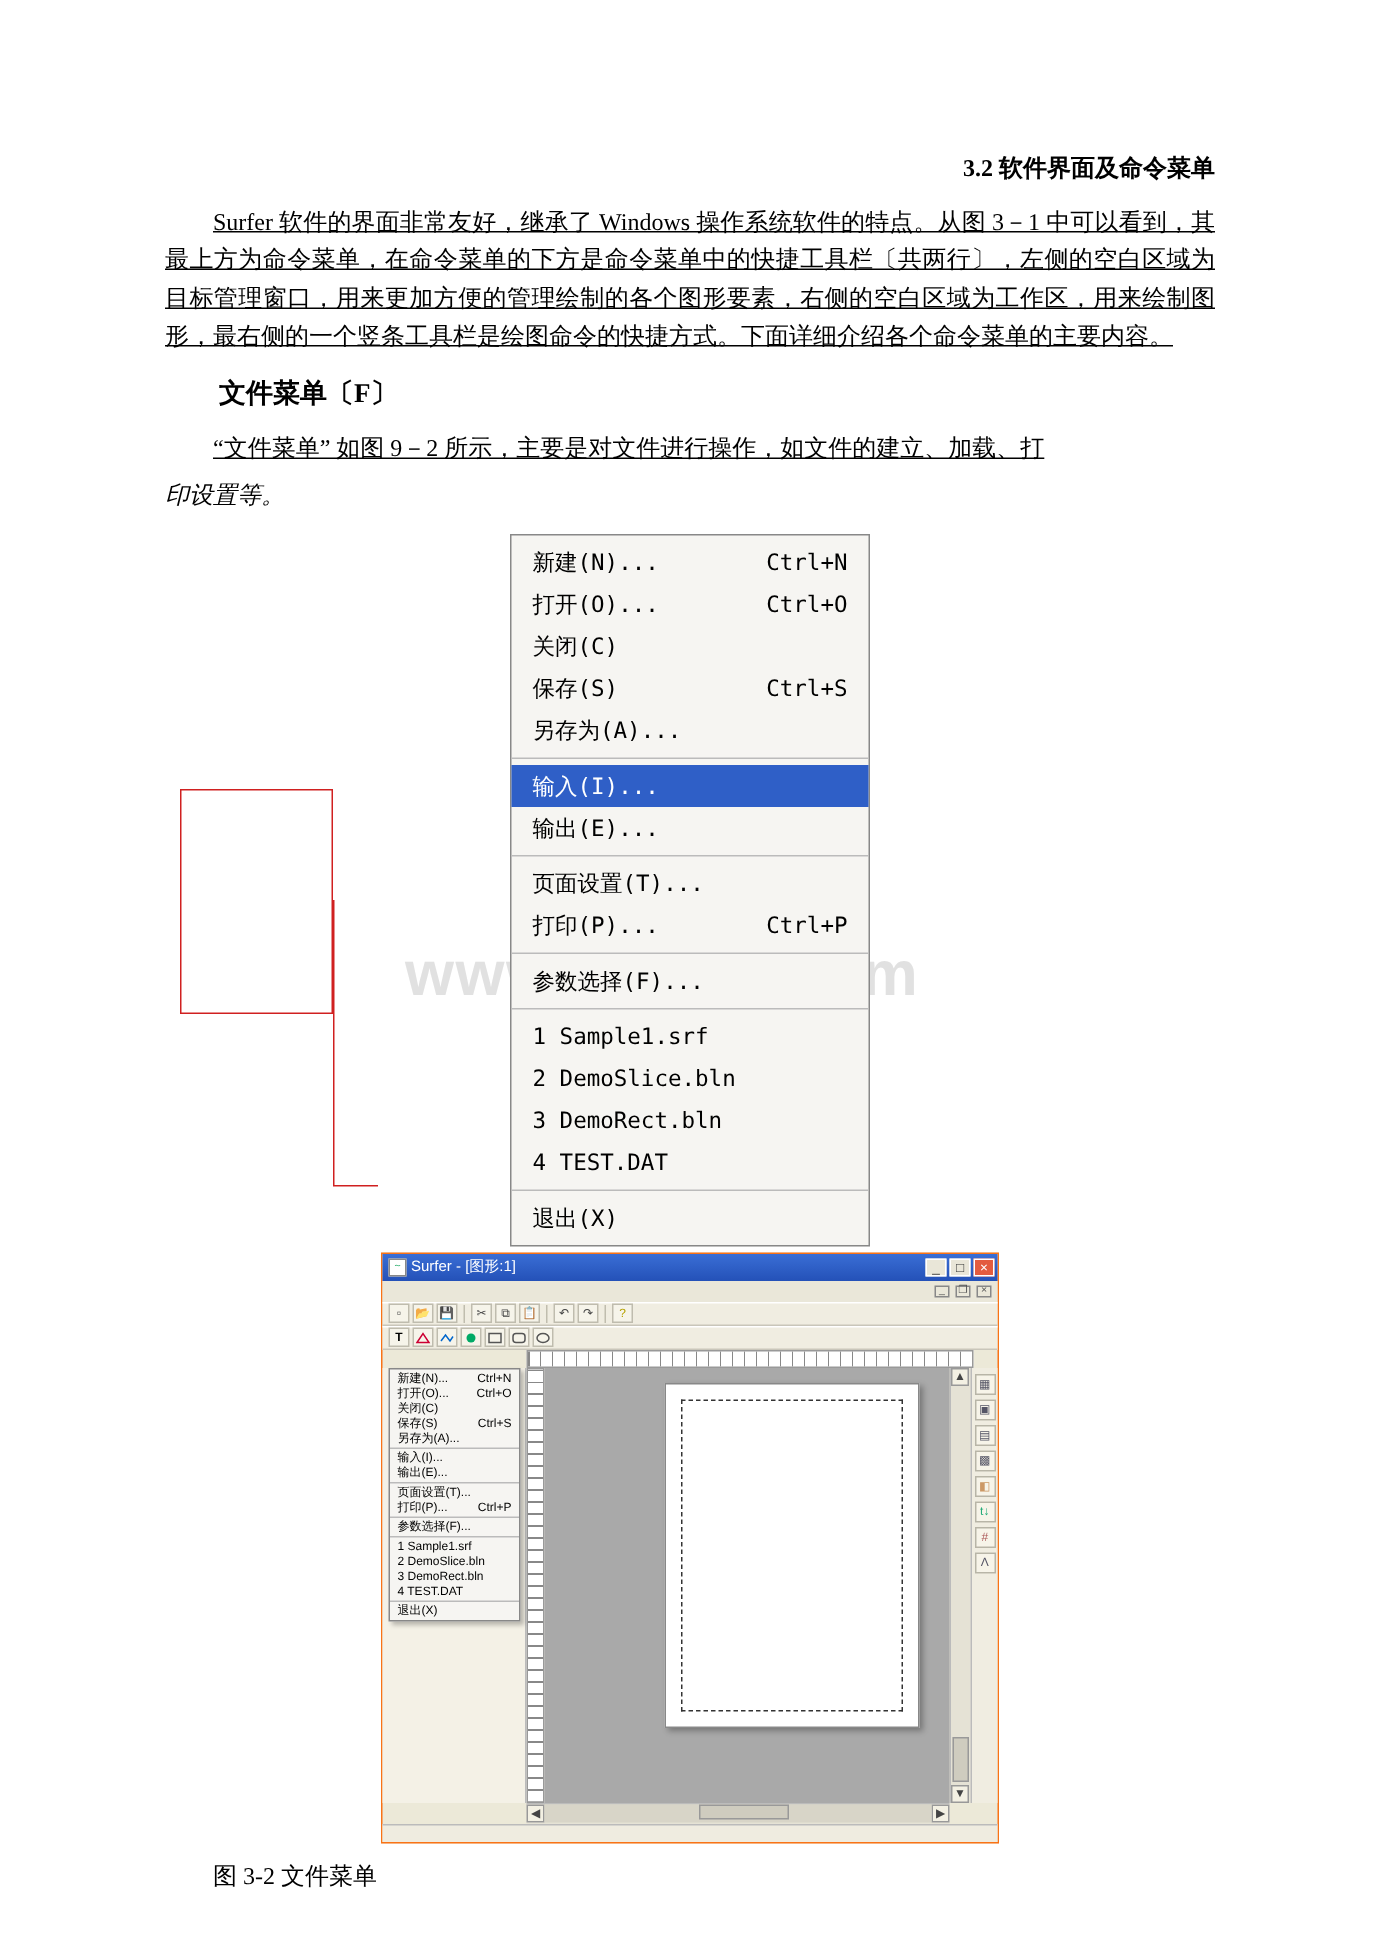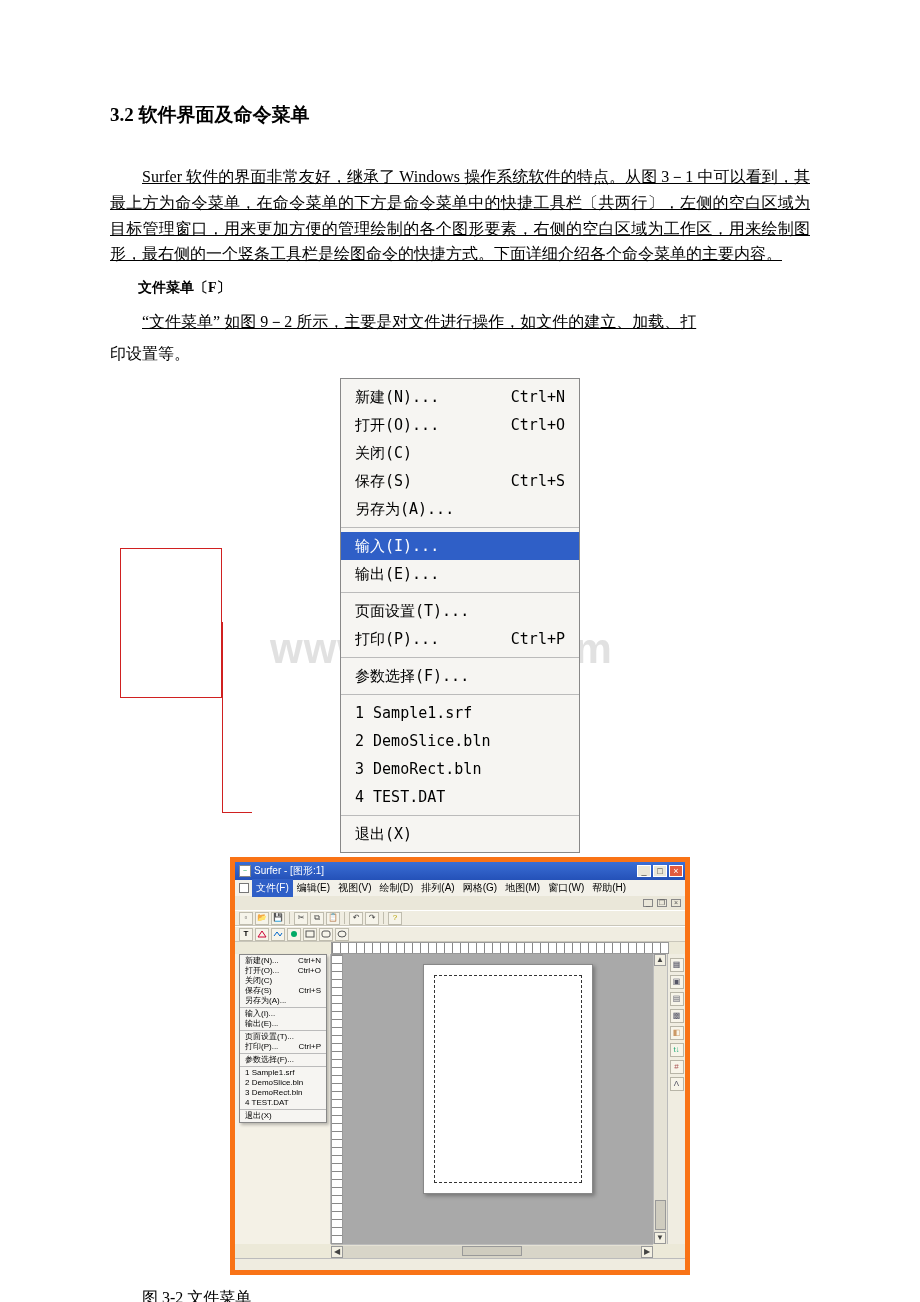--- a/index.html
+++ b/index.html
@@ -19,33 +19,33 @@
       left: 270px;
       font-size: 42px;
       font-weight: bold;
       color: rgba(200,200,200,0.55);
       letter-spacing: 1px;
       font-family: Arial, sans-serif;
       z-index: 0;
       pointer-events: none;
     }
     h1.section-title {
-      text-align: left;
-      font-size: 19px;
+      text-align: right;
+      font-size: 16px;
       font-weight: bold;
-      margin-bottom: 34px;
+      margin-bottom: 10px;
     }
     p.body {
       text-indent: 2em;
       margin-bottom: 6px;
       text-align: justify;
       text-decoration: underline;
     }
-    p.body-no-indent { margin-bottom: 6px; }
-    h2.sub { font-size: 14px; font-weight: bold; text-indent: 2em; margin: 10px 0; }
+    p.body-no-indent { margin-bottom: 6px; font-style: italic; }
+    h2.sub { font-size: 18px; font-weight: bold; text-indent: 2em; margin: 10px 0; }
     p.caption { text-indent: 2em; margin-top: 10px; margin-bottom: 20px; }
 
     
     .big-menu {
       width: 240px;
       margin: 12px auto 0 auto;
       border: 1px solid #888;
       background: #f6f5f2;
       font-family: "SimSun", monospace;
       font-size: 15px;
@@ -83,23 +83,23 @@
     }
     .conn2 {
       position: absolute;
       left: -8px; top: 434px;
       width: 30px; height: 1px;
       background: #d02020;
     }
 
     
     .app-window {
-      width: 460px;
+      width: 412px;
       margin: 4px auto 0 auto;
-      border: 5px solid #f97316;
+      border: 1px solid #f97316;
       font-family: "SimSun", "Arial", sans-serif;
       background: #ece9d8;
       position: relative;
       z-index: 2;
     }
     .titlebar {
       height: 18px;
       background: linear-gradient(#3a6ed5,#2451b8);
       color: #fff;
       display: flex;
@@ -353,32 +353,20 @@
         <span style="width:12px;height:12px;background:#fff;border:1px solid #888;display:inline-block;font-size:7px;color:#2a6;line-height:10px;text-align:center;">~</span>
         <span>Surfer - [图形:1]</span>
       </div>
       <div class="tbtns">
         <div class="tb">_</div>
         <div class="tb">□</div>
         <div class="tb close">×</div>
       </div>
     </div>
 
-    <div class="menubar">
-      <span style="width:10px;height:10px;border:1px solid #777;background:#fff;margin-right:3px;"></span>
-      <span class="mitem active">文件(F)</span>
-      <span class="mitem">编辑(E)</span>
-      <span class="mitem">视图(V)</span>
-      <span class="mitem">绘制(D)</span>
-      <span class="mitem">排列(A)</span>
-      <span class="mitem">网格(G)</span>
-      <span class="mitem">地图(M)</span>
-      <span class="mitem">窗口(W)</span>
-      <span class="mitem">帮助(H)</span>
-    </div>
 
     <div class="mdi-bar">
       <div class="mb">_</div>
       <div class="mb">❐</div>
       <div class="mb">×</div>
     </div>
 
     <div class="toolbar1">
       <div class="tbtn">▫</div>
       <div class="tbtn">📂</div>

